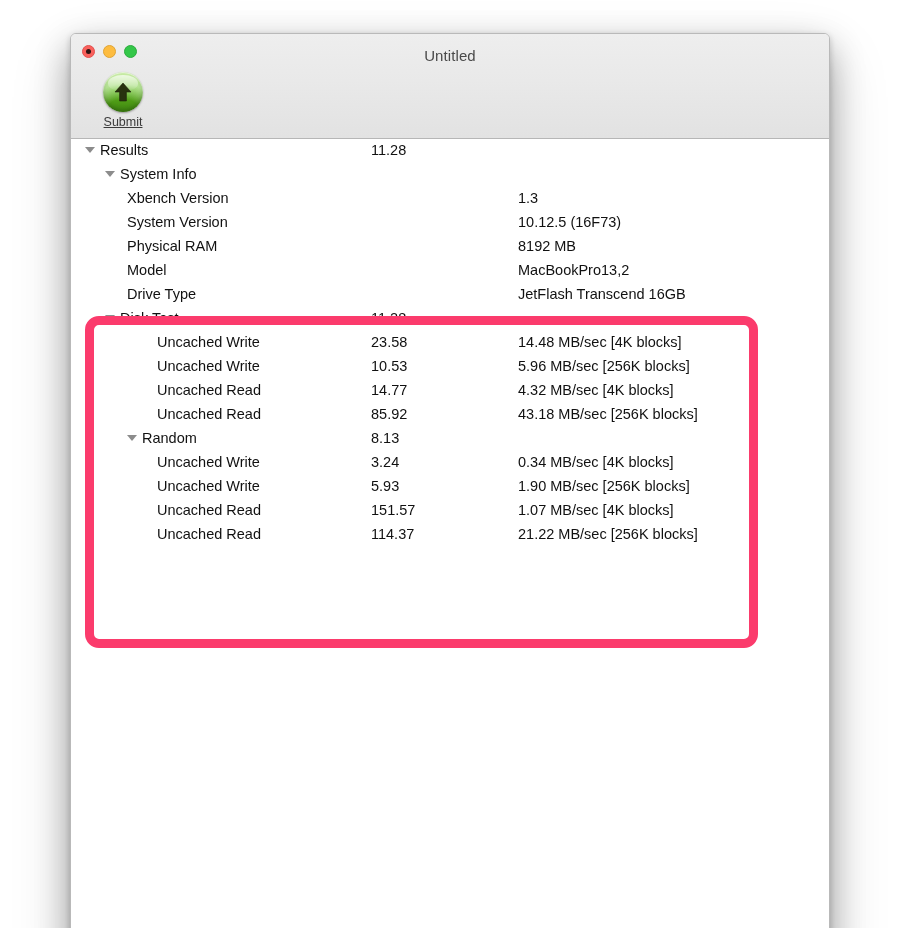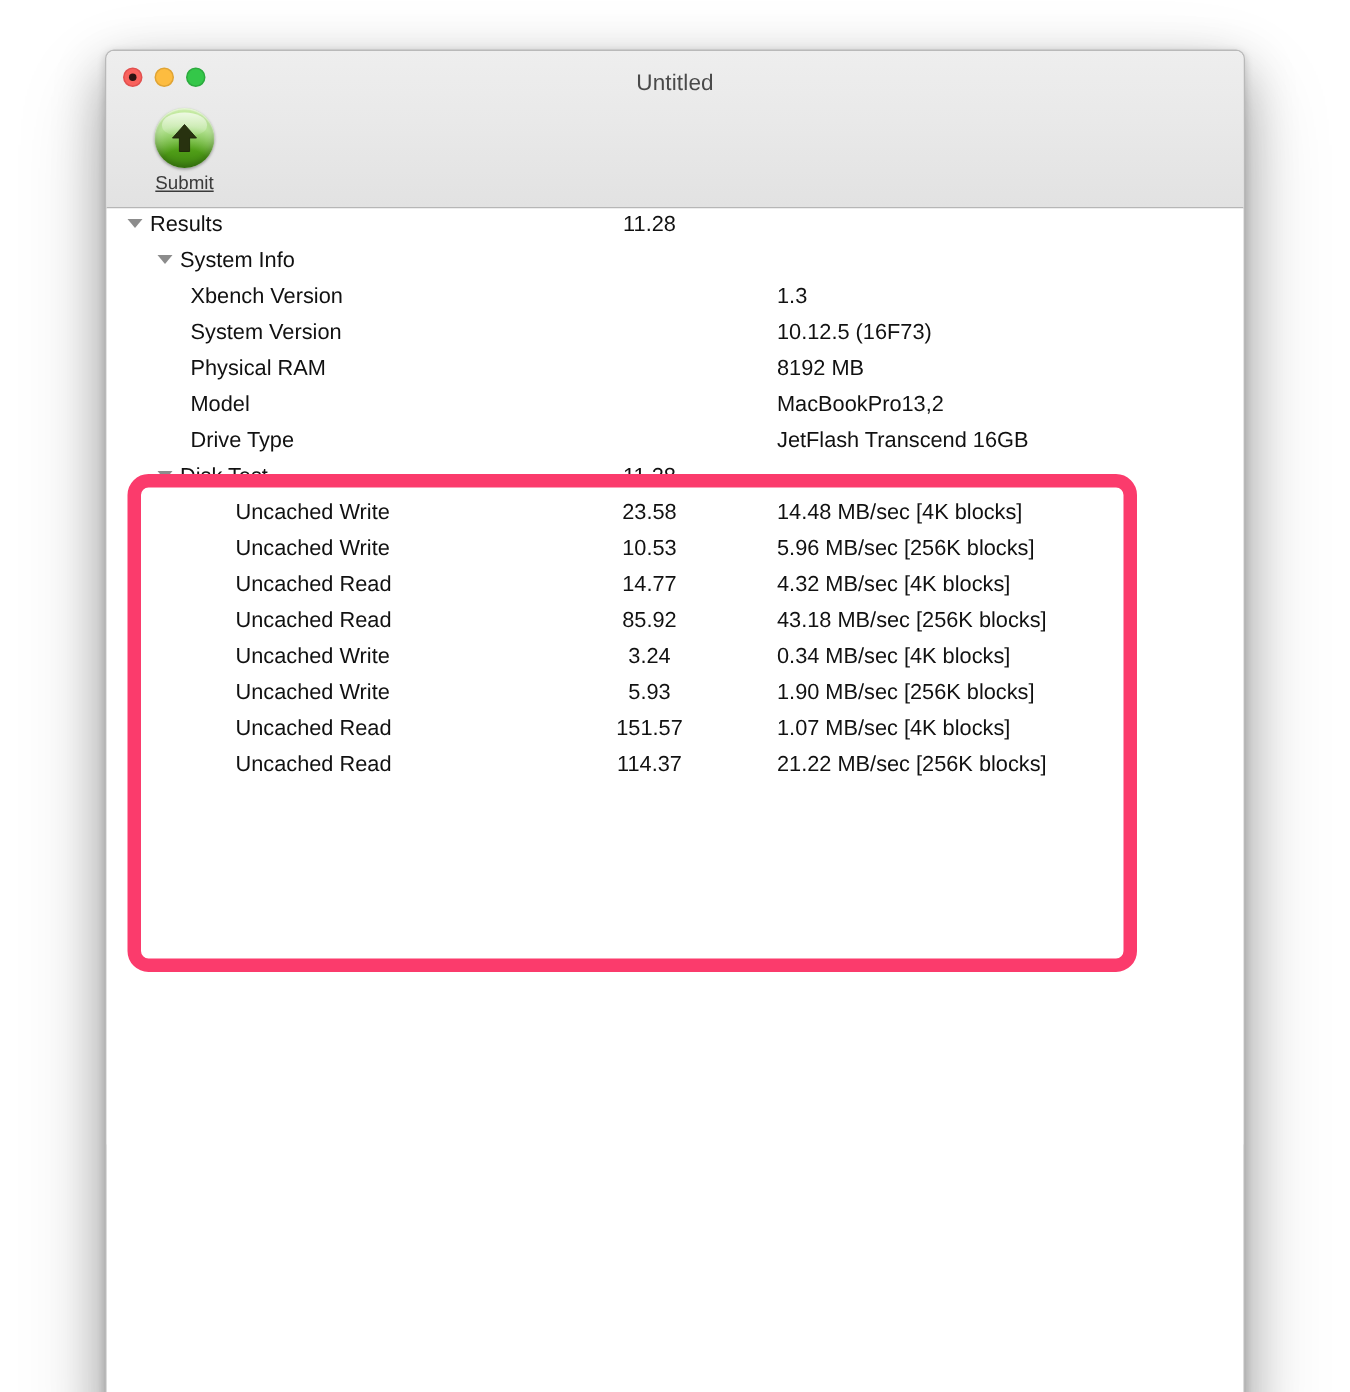--- a/index.html
+++ b/index.html
@@ -165,21 +165,21 @@
     top: 3px;
     font-size: 14.5px;
     color: #111111;
     white-space: nowrap;
   }
   .cell-score {
     position: absolute;
     left: 300px;
     width: 124px;
     top: 3px;
-    text-align: center;
+    text-align: left;
     font-size: 14.5px;
     color: #111111;
   }
   .cell-detail {
     position: absolute;
     left: 447px;
     top: 3px;
     font-size: 14.5px;
     color: #111111;
     white-space: nowrap;
@@ -300,20 +300,25 @@
         <div class="cell-name lvl3"><span>Uncached Read</span></div>
         <div class="cell-score">14.77</div>
         <div class="cell-detail">4.32 MB/sec [4K blocks]</div>
       </div>
       <div class="row">
         <div class="cell-name lvl3"><span>Uncached Read</span></div>
         <div class="cell-score">85.92</div>
         <div class="cell-detail">43.18 MB/sec [256K blocks]</div>
       </div>
       <div class="row">
+        <div class="cell-name lvl2"><span class="tri"></span><span>Random</span></div>
+        <div class="cell-score">8.13</div>
+        <div class="cell-detail"></div>
+      </div>
+      <div class="row">
         <div class="cell-name lvl3"><span>Uncached Write</span></div>
         <div class="cell-score">3.24</div>
         <div class="cell-detail">0.34 MB/sec [4K blocks]</div>
       </div>
       <div class="row">
         <div class="cell-name lvl3"><span>Uncached Write</span></div>
         <div class="cell-score">5.93</div>
         <div class="cell-detail">1.90 MB/sec [256K blocks]</div>
       </div>
       <div class="row">

